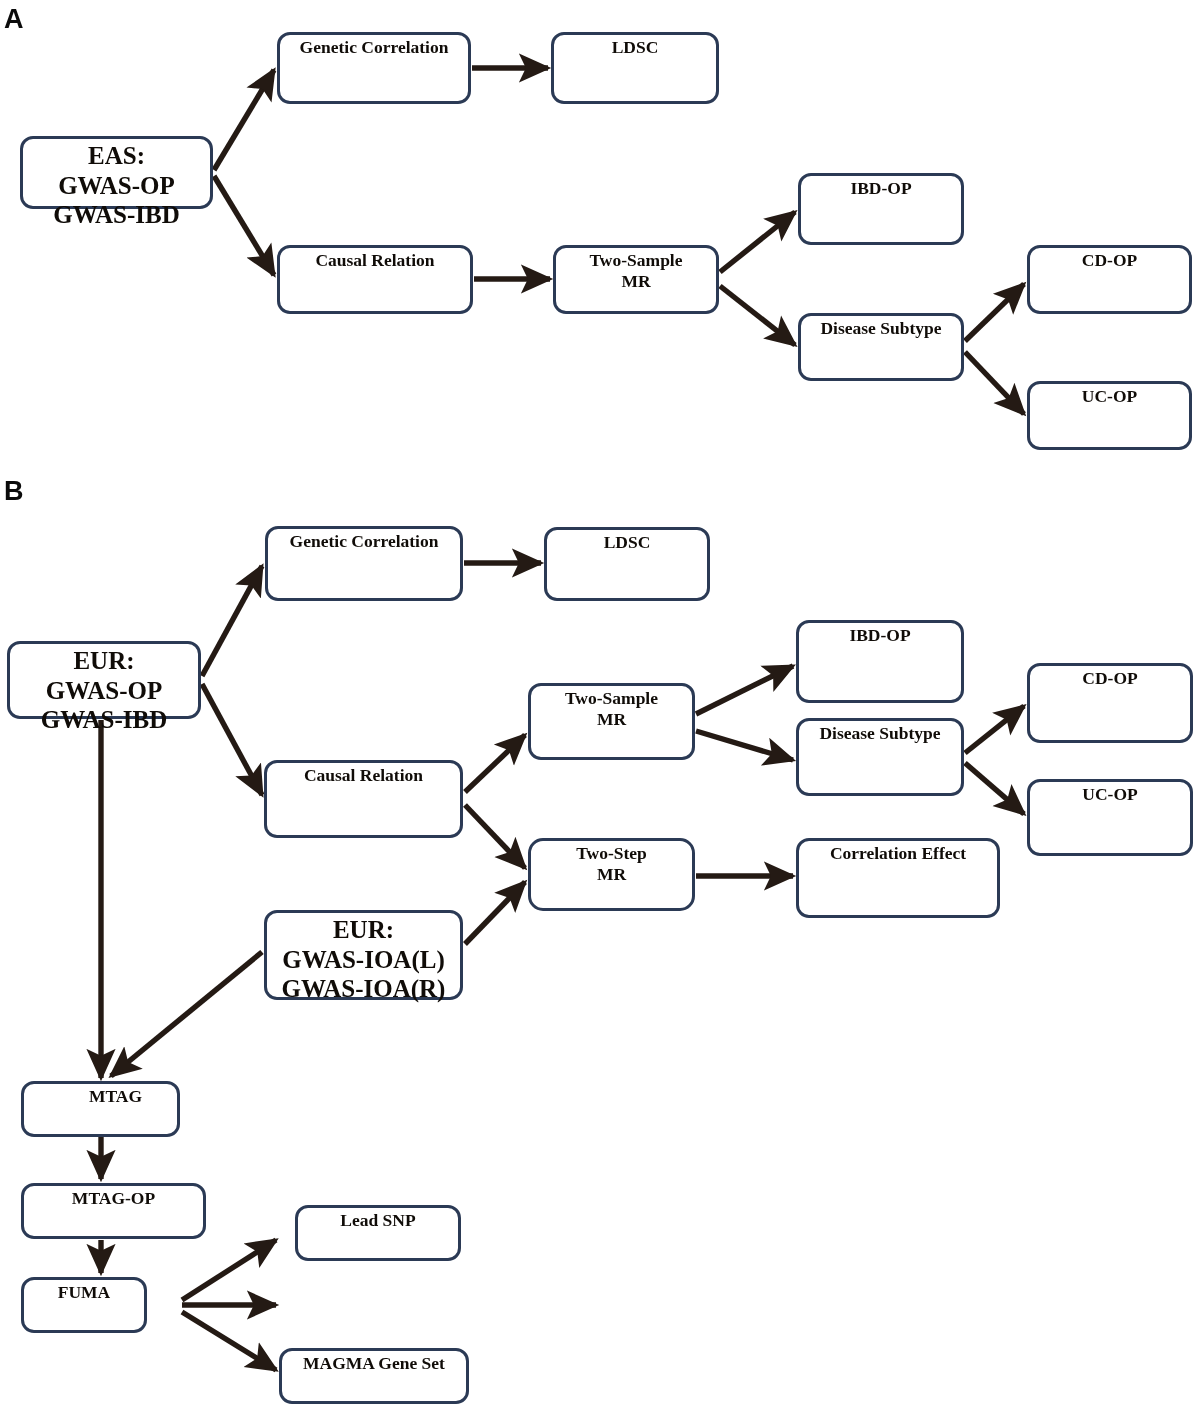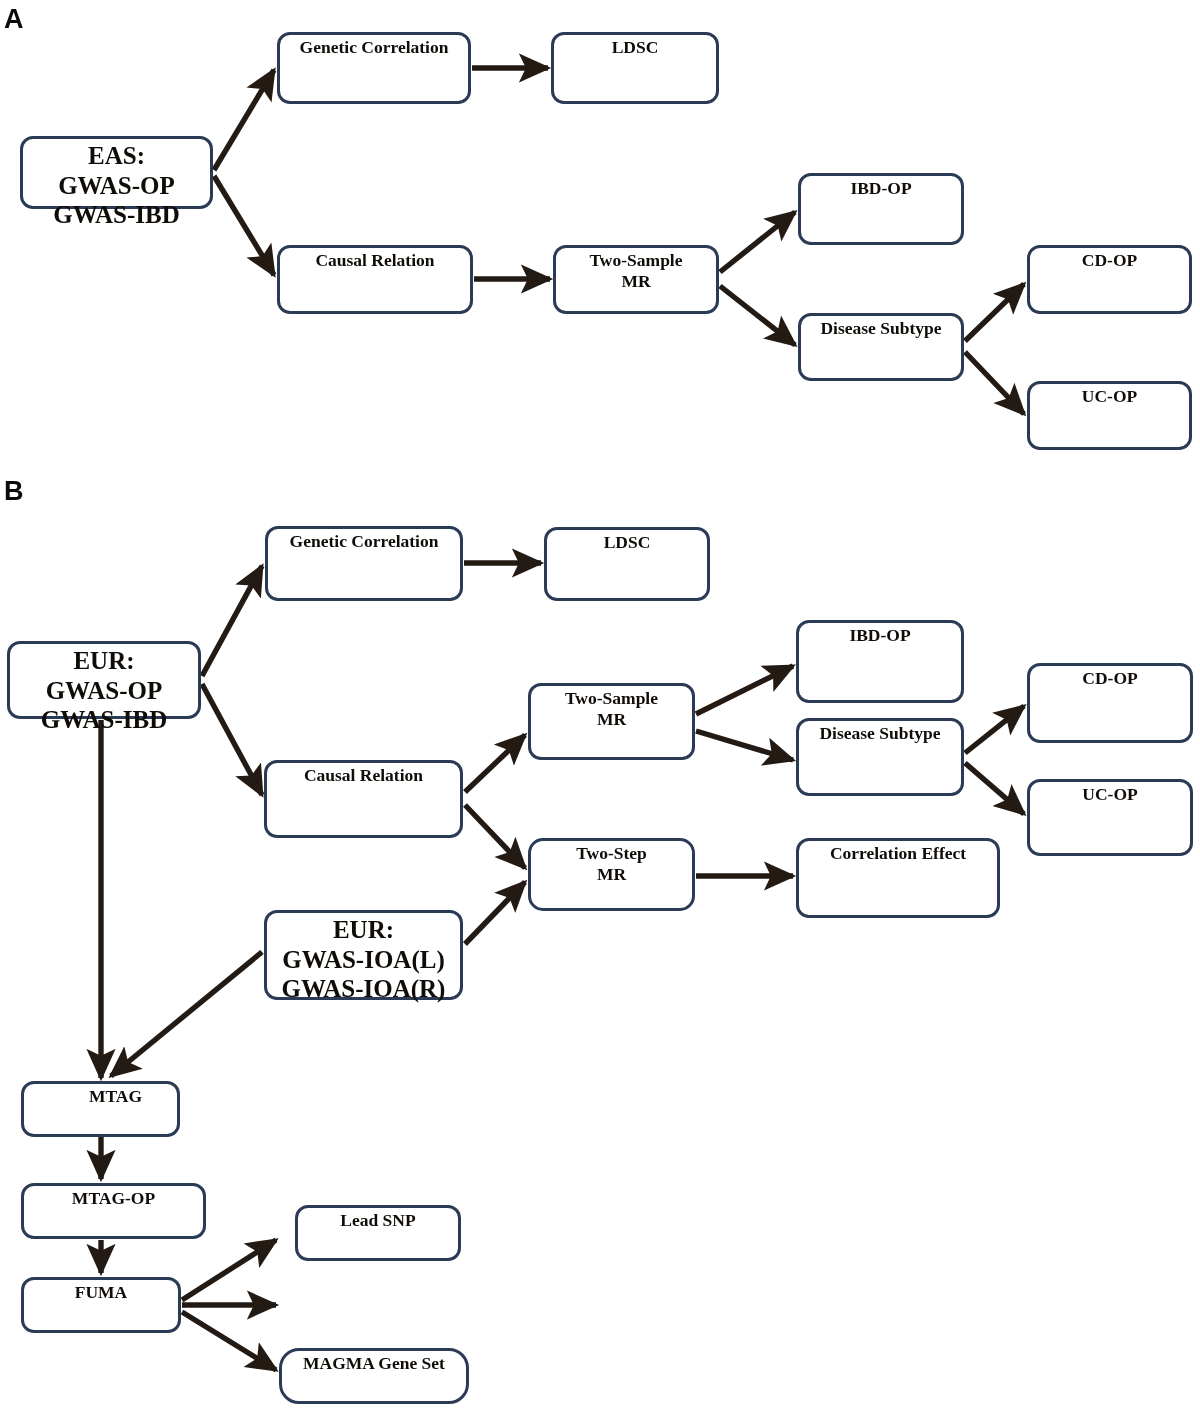--- a/index.html
+++ b/index.html
@@ -196,26 +196,26 @@
   </div>
 
   <div class="node fs17" style="left:21px; top:1081px; width:159px; height:56px;padding-left:34px;">
     <span class="lbl">MTAG</span>
   </div>
 
   <div class="node fs17" style="left:21px; top:1183px; width:185px; height:56px;">
     <span class="lbl">MTAG-OP</span>
   </div>
 
-  <div class="node fs17" style="left:21px; top:1277px; width:160px; height:56px;">
+  <div class="node fs17" style="left:21px; top:1277px; width:126px; height:56px;">
     <span class="lbl">FUMA</span>
   </div>
 
   <div class="node fs17" style="left:263px; top:1205px; width:166px; height:56px;margin-left:32px;">
     <span class="lbl">Lead SNP</span>
   </div>
 
 
-  <div class="node fs17" style="left:279px; top:1348px; width:190px; height:56px;border-radius:20px;">
+  <div class="node fs17" style="left:279px; top:1348px; width:190px; height:56px;">
     <span class="lbl">MAGMA Gene Set</span>
   </div>
 
 </div>
 
 </body></html>

